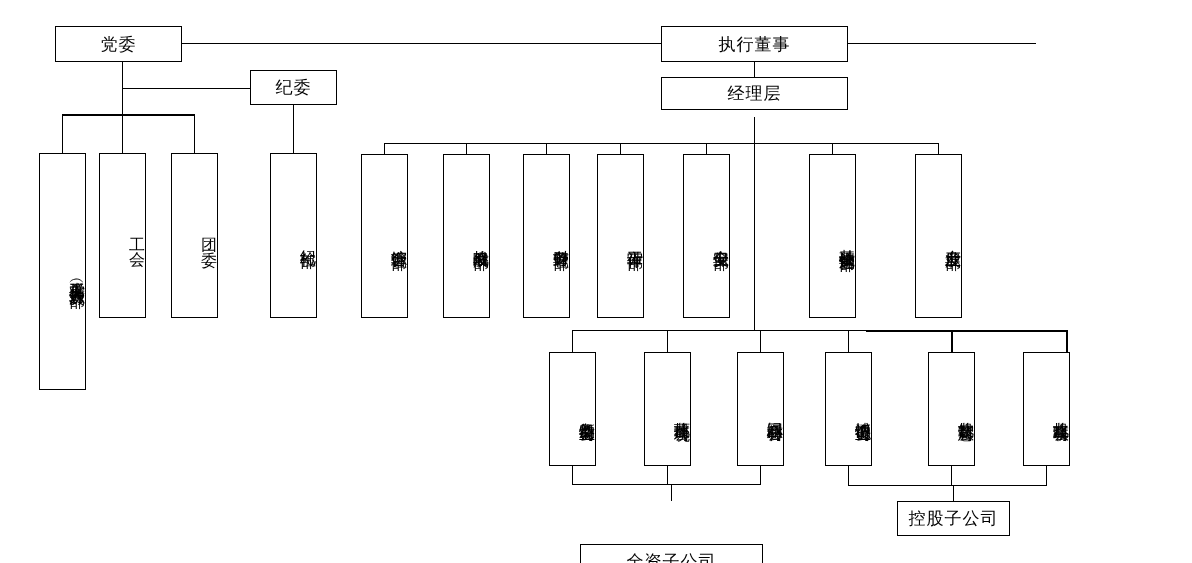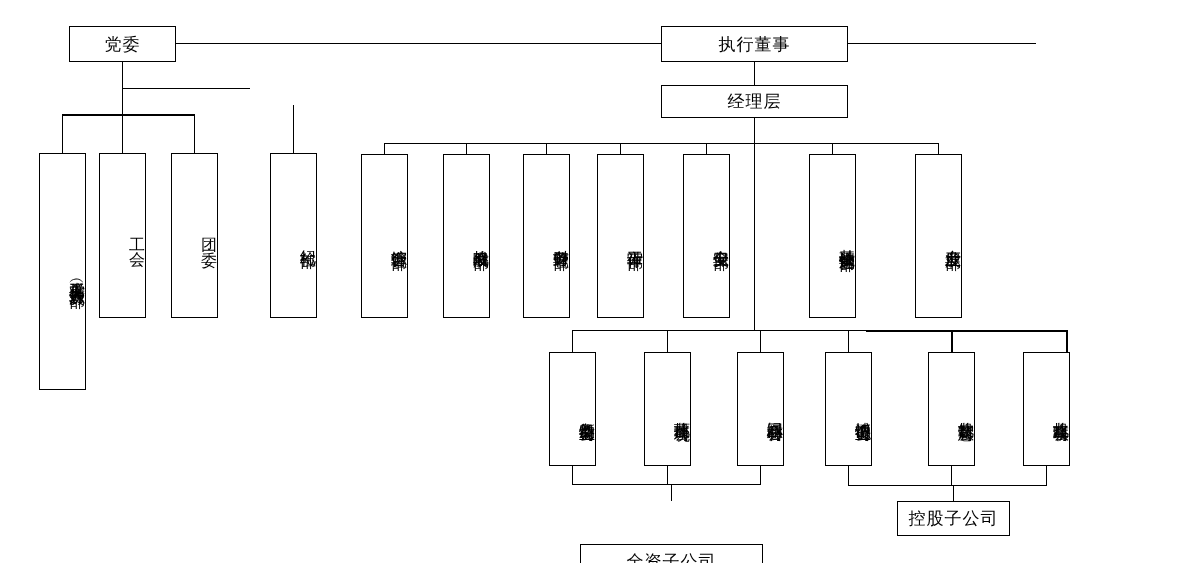--- a/index.html
+++ b/index.html
@@ -107,31 +107,34 @@
   <div class="ln v" style="left:760px; top:466px; height:18px;"></div>
   <div class="ln h" style="left:572px; top:484px; width:189px;"></div>
   <div class="ln v" style="left:671px; top:484px; height:17px;"></div>
 
   <div class="ln v" style="left:848px; top:466px; height:19px;"></div>
   <div class="ln v" style="left:951px; top:466px; height:19px;"></div>
   <div class="ln v" style="left:1046px; top:466px; height:19px;"></div>
   <div class="ln h" style="left:848px; top:485px; width:199px;"></div>
   <div class="ln v" style="left:953px; top:485px; height:16px;"></div>
 
-  <div class="node h" style="left:69px; top:26px; width:107px; height:36px;">
+  <div class="node h" style="left:55px; top:26px; width:127px; height:36px;">
     <span>党委</span>
   </div>
 
   <div class="node h" style="left:661px; top:26px; width:187px; height:36px;">
     <span>执行董事</span>
   </div>
 
 
+  <div class="node h" style="left:250px; top:70px; width:87px; height:35px;">
+    <span>纪委</span>
+  </div>
 
-  <div class="node h" style="left:661px; top:85px; width:187px; height:33px;">
+  <div class="node h" style="left:661px; top:77px; width:187px; height:33px;">
     <span>经理层</span>
   </div>
 
   <div class="node v" style="left:39px; top:153px; width:47px; height:237px;">
     <span>党群工作（人力资源）部</span>
   </div>
   <div class="node v spaced" style="left:99px; top:153px; width:47px; height:165px;">
     <span>工会</span>
   </div>
   <div class="node v spaced" style="left:171px; top:153px; width:47px; height:165px;">

